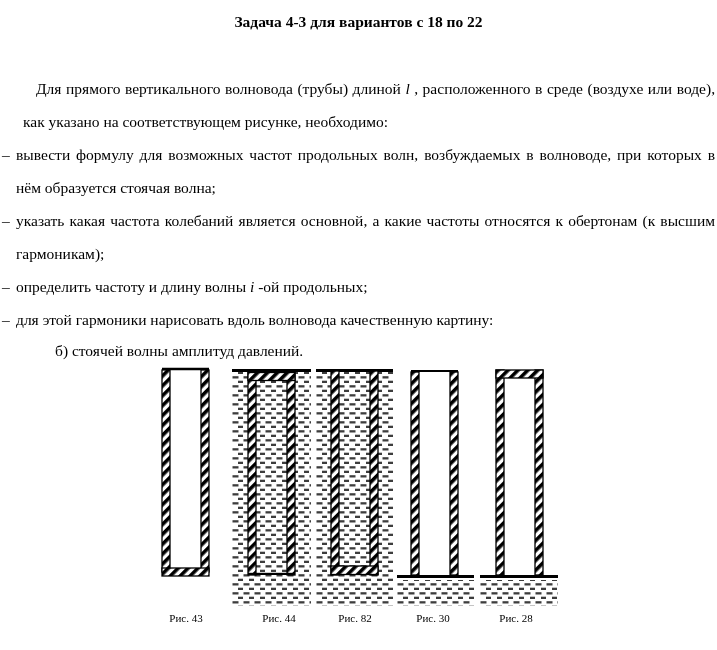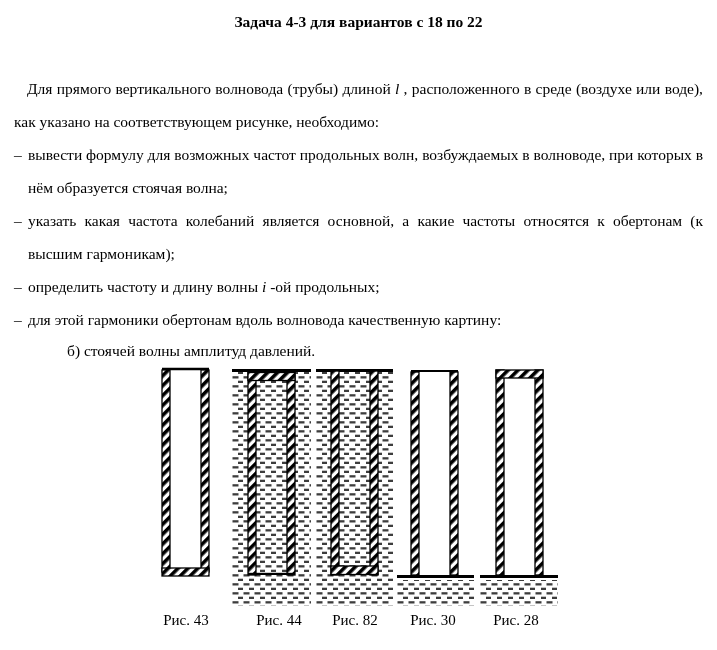--- a/index.html
+++ b/index.html
@@ -4,32 +4,33 @@
 <style>
   html,body{margin:0;padding:0;background:#ffffff;}
   .page{
     position:relative;
     width:717px;height:650px;
     background:#ffffff;color:#000000;
     font-family:"Liberation Serif", serif;
     font-size:15.5px;
     overflow:hidden;
   }
-  .content{padding:0 14px;}
+  .content{padding:0 2px;}
   .title{
     margin:13px 0 0 0;
     text-align:center;
     font-weight:bold;
     font-size:15.5px;
   }
   .intro{
     margin-top:41px;
     line-height:33px;
     text-align:justify;
     text-indent:13px;
+    margin-left:21px;
   }
   .var{font-style:italic;}
   .li{
     display:flex;
     line-height:33px;
     text-align:justify;
   }
   .li .marker{flex:0 0 14px;}
   .li .txt{flex:1;}
   .sub{
@@ -40,21 +41,21 @@
     position:absolute;
     left:0;top:364px;
     width:717px;height:286px;
   }
   .fig-svg{position:absolute;top:2px;}
   .cap{
     position:absolute;
     top:248px;
     width:90px;
     text-align:center;
-    font-size:15px;
+    font-size:11px;
   }
 </style>
 </head>
 <body>
 
 <div class="page">
   <div class="content">
 
     <div class="title">Задача 4-3 для вариантов с 18 по 22</div>
 
@@ -70,21 +71,21 @@
       <div class="txt">указать какая частота колебаний является основной, а какие частоты относятся к обертонам (к высшим гармоникам);</div>
     </div>
 
     <div class="li">
       <span class="marker">–</span>
       <div class="txt"><span>определить частоту и длину волны </span><span class="var">i</span><span> -ой продольных;</span></div>
     </div>
 
     <div class="li">
       <span class="marker">–</span>
-      <div class="txt">для этой гармоники обертонам вдоль волновода качественную картину:</div>
+      <div class="txt">для этой гармоники нарисовать вдоль волновода качественную картину:</div>
     </div>
 
     <div class="sub">б) стоячей волны амплитуд давлений.</div>
   </div>
 
   <div class="figs">
 
     <svg class="fig-svg" style="left:160px" width="56" height="214">
       <defs>
         <pattern id="h43" patternUnits="userSpaceOnUse" width="7" height="7" patternTransform="rotate(45)">

